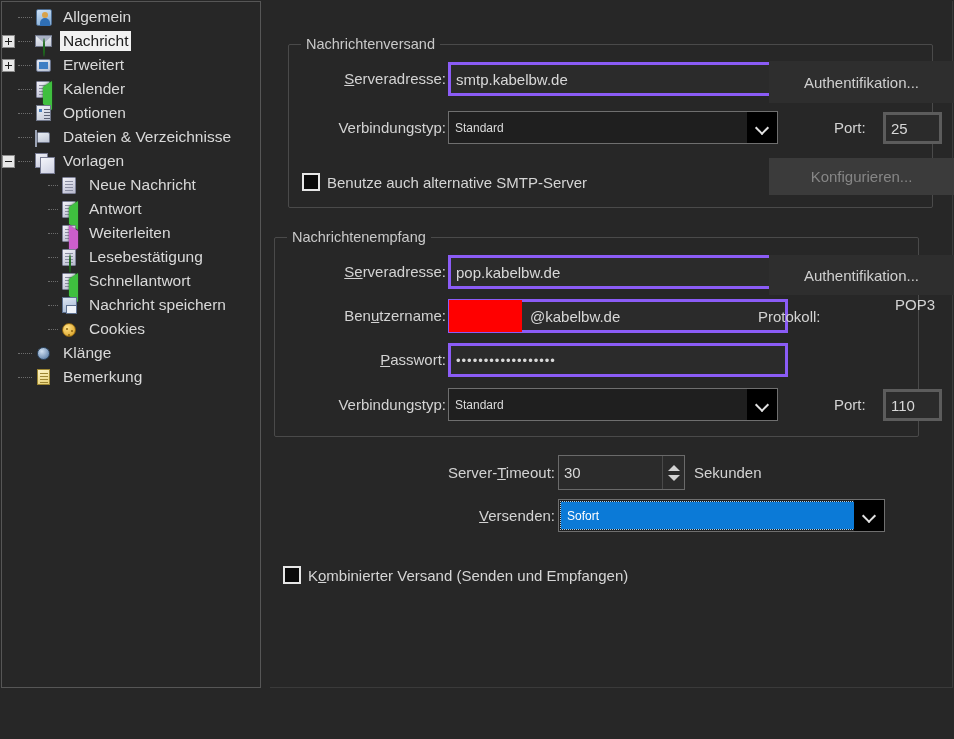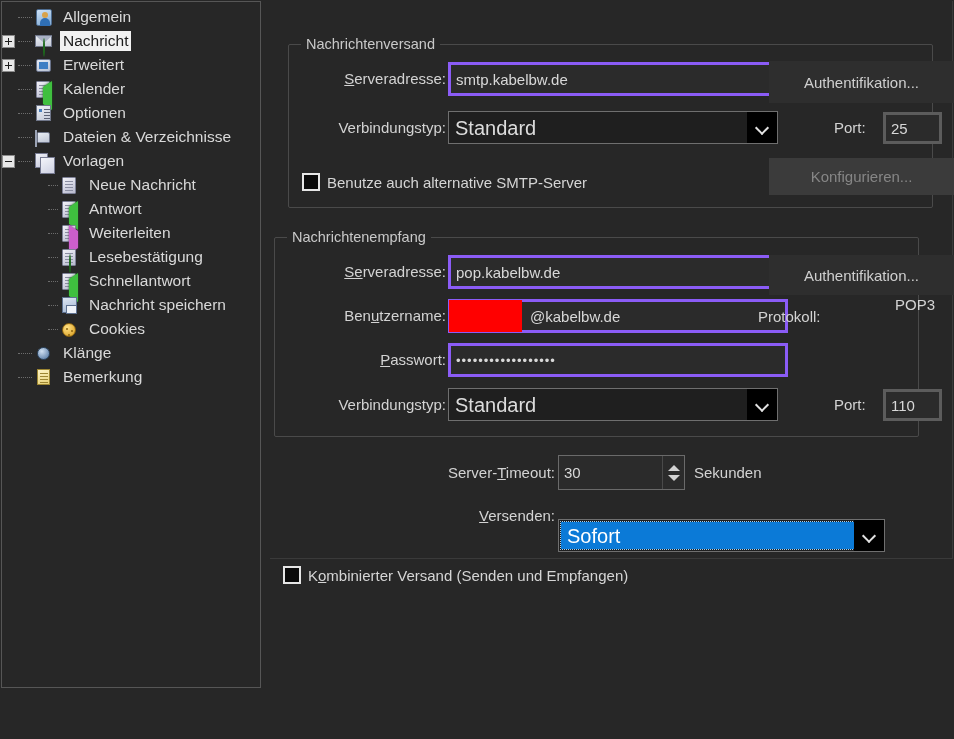--- a/index.html
+++ b/index.html
@@ -234,21 +234,21 @@
   .ic-note::after{
     content:""; position:absolute; left:2px; top:3px;
     width:8px;height:1px;background:#9c8532;
     box-shadow:0 3px 0 #9c8532, 0 6px 0 #9c8532, 0 9px 0 #9c8532;
   }
 
   
   #content-panel {
     position: absolute;
     left: 270px; top: 1px;
-    width: 683px; height: 558px;
+    width: 683px; height: 687px;
     background: #272727;
     border: 1px solid #3a3a3a;
     border-left: none;
     border-top: none;
   }
 
   .groupbox {
     position: absolute;
     border: 1px solid #4a4a4a;
     border-radius: 2px;
@@ -283,21 +283,21 @@
     align-items: center;
   }
   .textbox.plain-border { border-color: #5c5c5c; }
 
   .combo {
     position: absolute;
     background: #1f1f1f;
     border: 1px solid #6f6f6f;
     display: flex;
     align-items: center;
-    font-size: 20px;
+    font-size: 12px;
     color: #dcdcdc;
   }
   .combo .combo-text {
     flex: 1;
     padding: 0 6px;
     line-height: 1;
     overflow: hidden;
     white-space: nowrap;
   }
   .combo .combo-btn {
@@ -318,21 +318,20 @@
     position: absolute;
     left: 0; top: 1px;
     width: 8px; height: 8px;
     border-right: 2px solid #e2e2e2;
     border-bottom: 2px solid #e2e2e2;
     transform: rotate(45deg);
   }
 
   .combo.focused {
     border: 1px solid #6f6f6f;
-    margin-top: 20px;
   }
   .combo.focused .combo-text {
     background: #0b7ad7;
     color: #ffffff;
     height: calc(100% - 4px);
     margin: 2px 0 2px 2px;
     display: flex;
     align-items: center;
     outline: 1px dotted #9fd0f5;
   }

